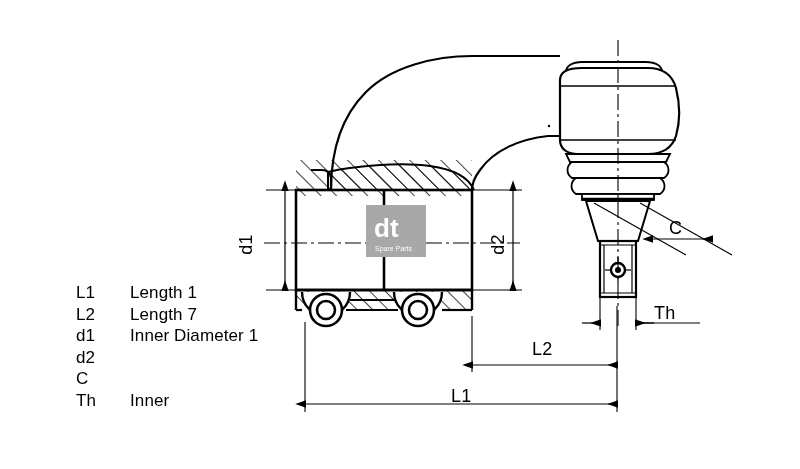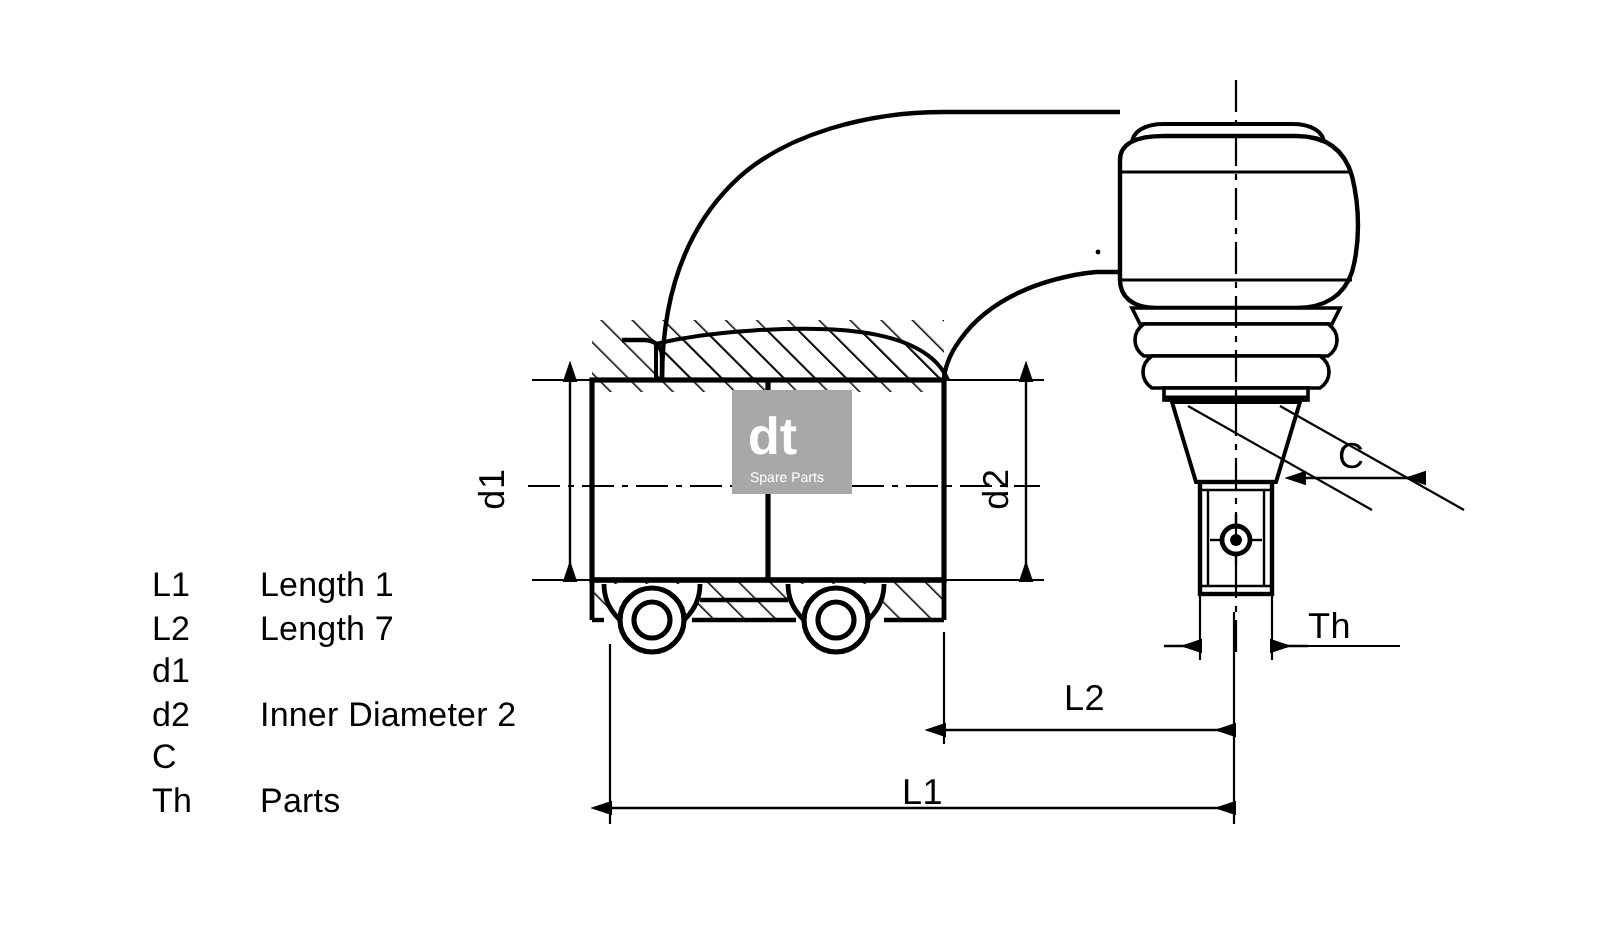--- a/index.html
+++ b/index.html
@@ -37,21 +37,21 @@
     font-size:18px;
     letter-spacing:0.3px;
     white-space:nowrap;
   }
   .rot{
     transform:rotate(-90deg);
     transform-origin:center center;
   }
   .logo{
     position:absolute;
-    left:366px; top:195px;
+    left:366px; top:205px;
     width:60px; height:52px;
   }
 </style>
 </head>
 <body>
 
 <div id="stage">
 
   <svg width="800" height="469" viewBox="0 0 800 469">
 
@@ -248,31 +248,31 @@
       <span class="legend-desc">Length 1</span>
     </div>
 
     <div class="legend-row">
       <span class="legend-sym">L2</span>
       <span class="legend-desc">Length 7</span>
     </div>
 
     <div class="legend-row">
       <span class="legend-sym">d1</span>
+      <span class="legend-desc">Inner Diameter 1</span>
     </div>
 
     <div class="legend-row">
       <span class="legend-sym">d2</span>
-      <span class="legend-desc">Inner Diameter 2</span>
     </div>
 
     <div class="legend-row">
       <span class="legend-sym">C</span>
     </div>
 
     <div class="legend-row">
       <span class="legend-sym">Th</span>
-      <span class="legend-desc">Parts</span>
+      <span class="legend-desc">Inner</span>
     </div>
 
   </div>
 
 </div>
 
 </body></html>

